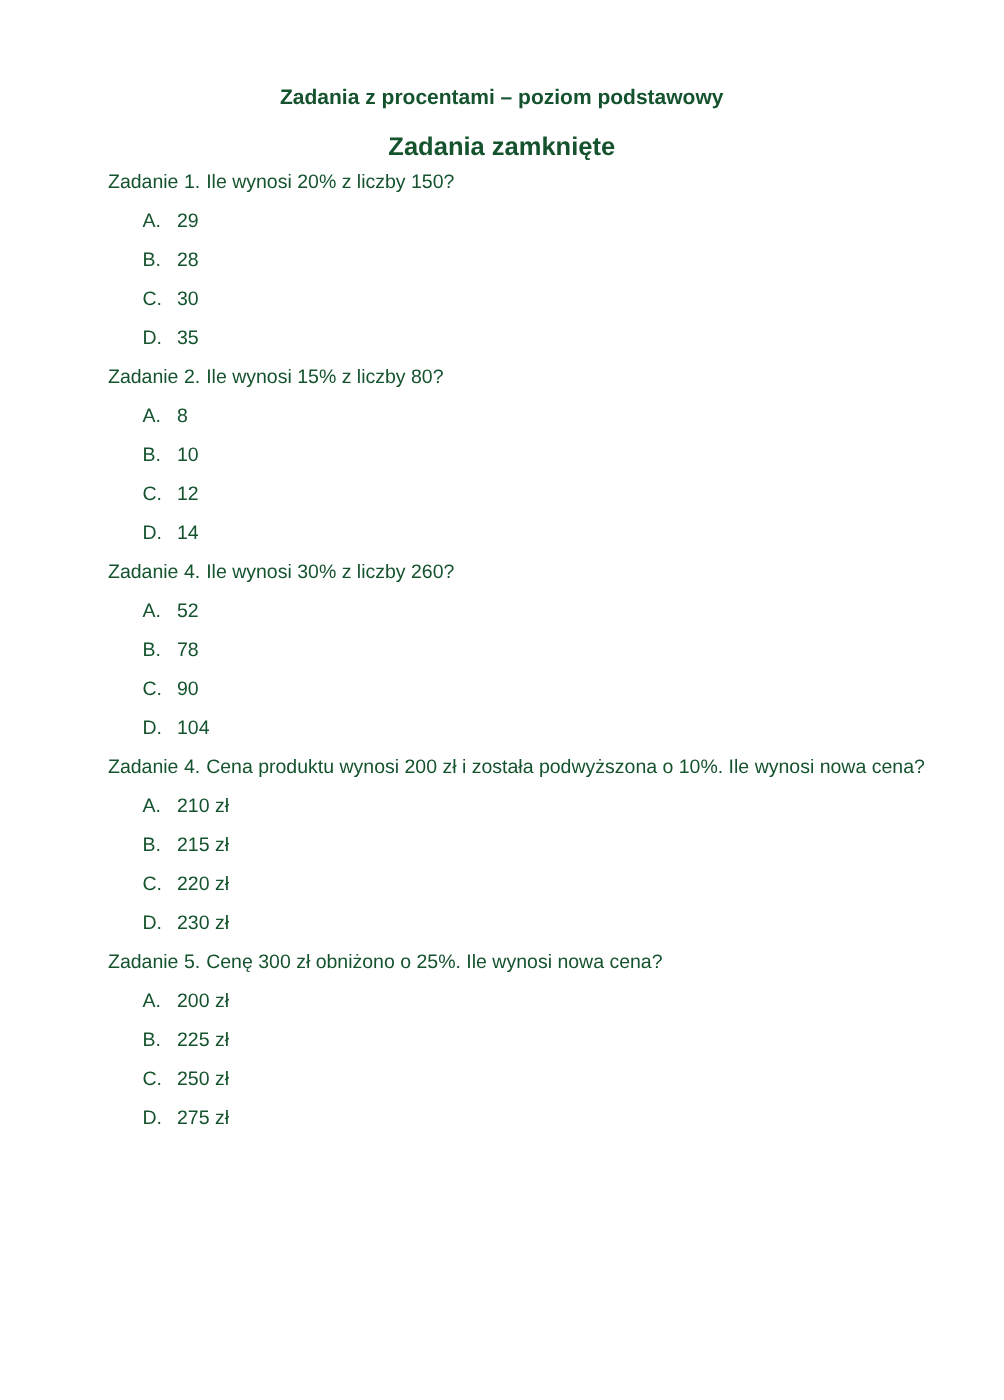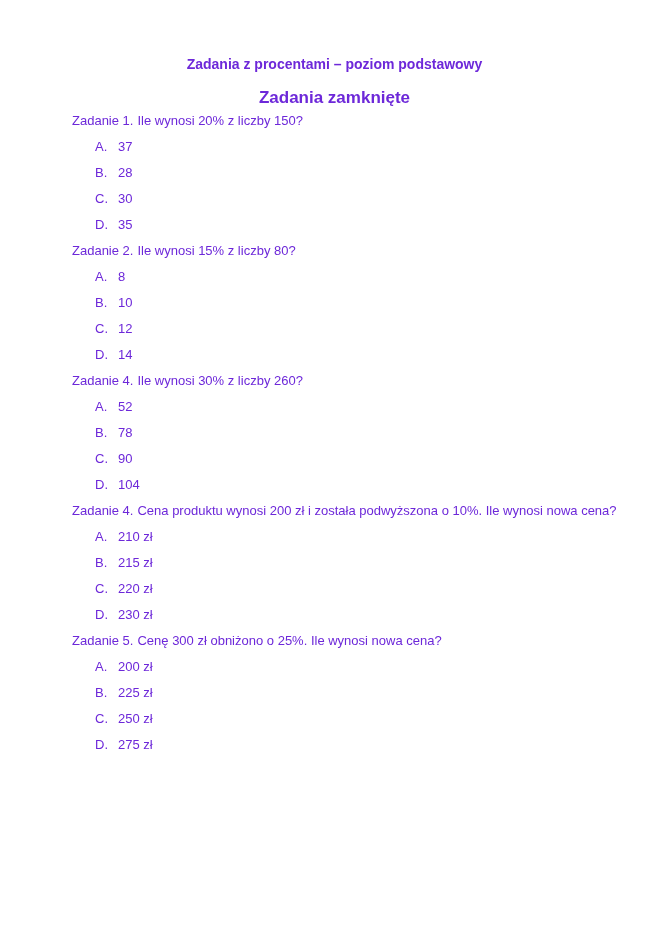--- a/index.html
+++ b/index.html
@@ -1,21 +1,21 @@
 <!DOCTYPE html>
 <html><head>
 <meta charset="utf-8">
 <style>
   html, body { margin: 0; padding: 0; }
   .page {
     position: relative;
     width: 669px;
     height: 933px;
     background: #ffffff;
-    color: #6d28d9;
+    color: #14532d;
     font-family: "Liberation Sans", sans-serif;
     font-size: 13px;
     box-sizing: border-box;
     padding: 56px 72px 0 72px;
     overflow: hidden;
   }
   .doc-title {
     font-size: 14px;
     font-weight: bold;
     text-align: center;
@@ -62,21 +62,21 @@
   <h1 class="doc-title">Zadania z procentami – poziom podstawowy</h1>
 
 
   <h2 class="section-heading">Zadania zamknięte</h2>
 
   <div class="task">
     <div class="task-line">
       <span class="task-label">Zadanie 1.</span><span>Ile wynosi 20% z liczby 150?</span>
     </div>
     <div class="option">
-      <span class="option-letter">A.</span><span>37</span>
+      <span class="option-letter">A.</span><span>29</span>
     </div>
     <div class="option">
       <span class="option-letter">B.</span><span>28</span>
     </div>
     <div class="option">
       <span class="option-letter">C.</span><span>30</span>
     </div>
     <div class="option">
       <span class="option-letter">D.</span><span>35</span>
     </div>

